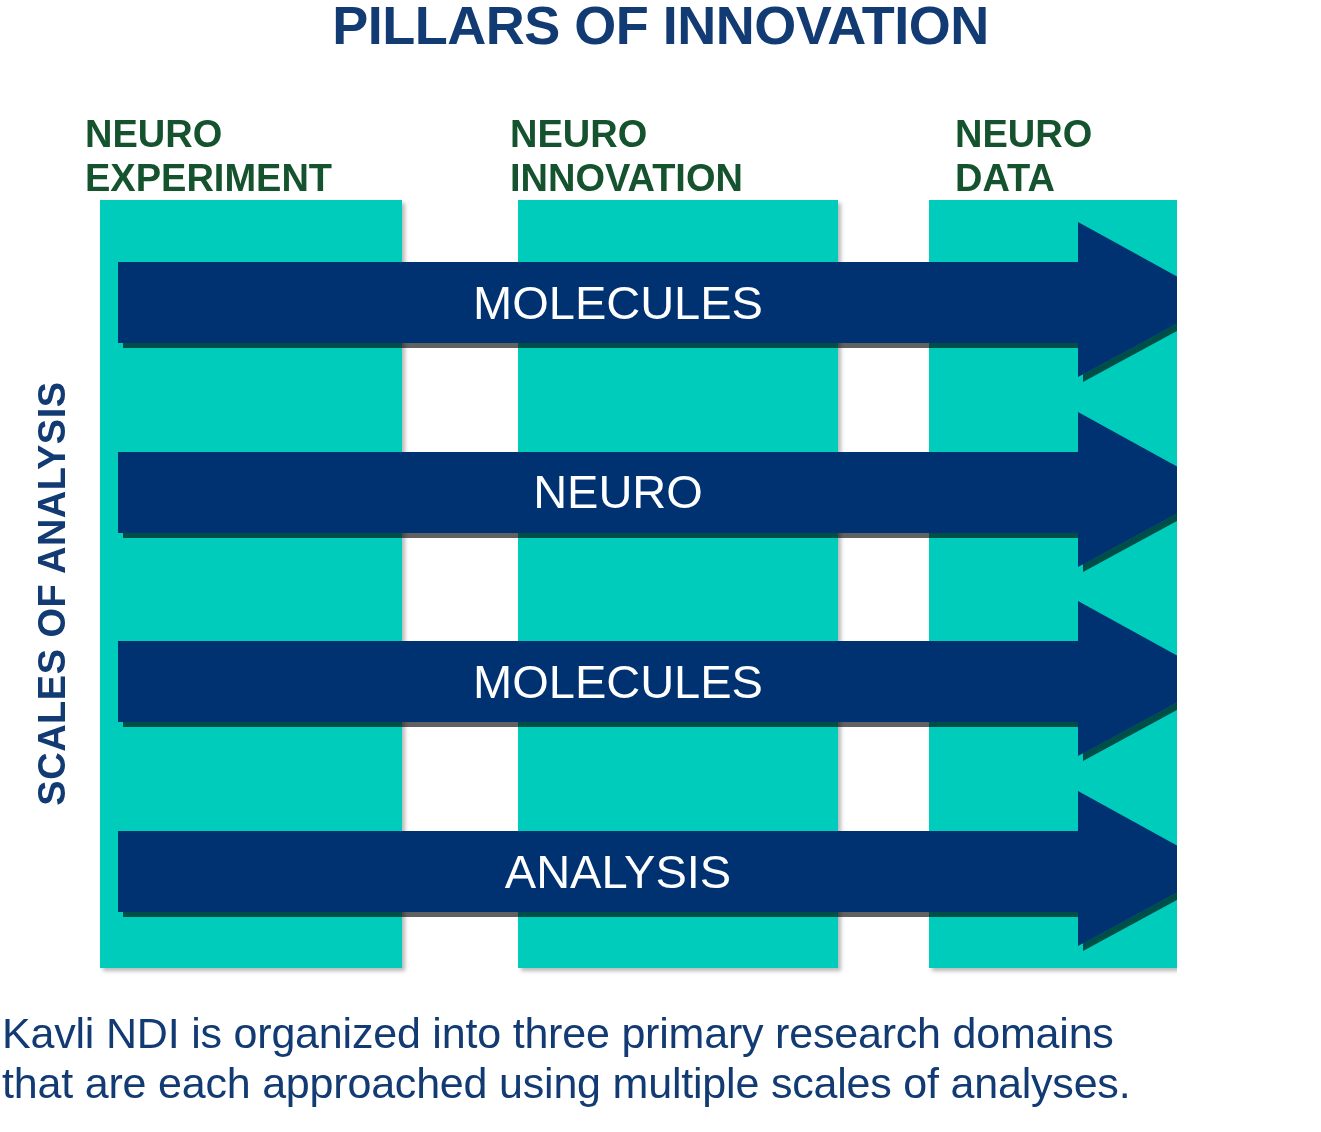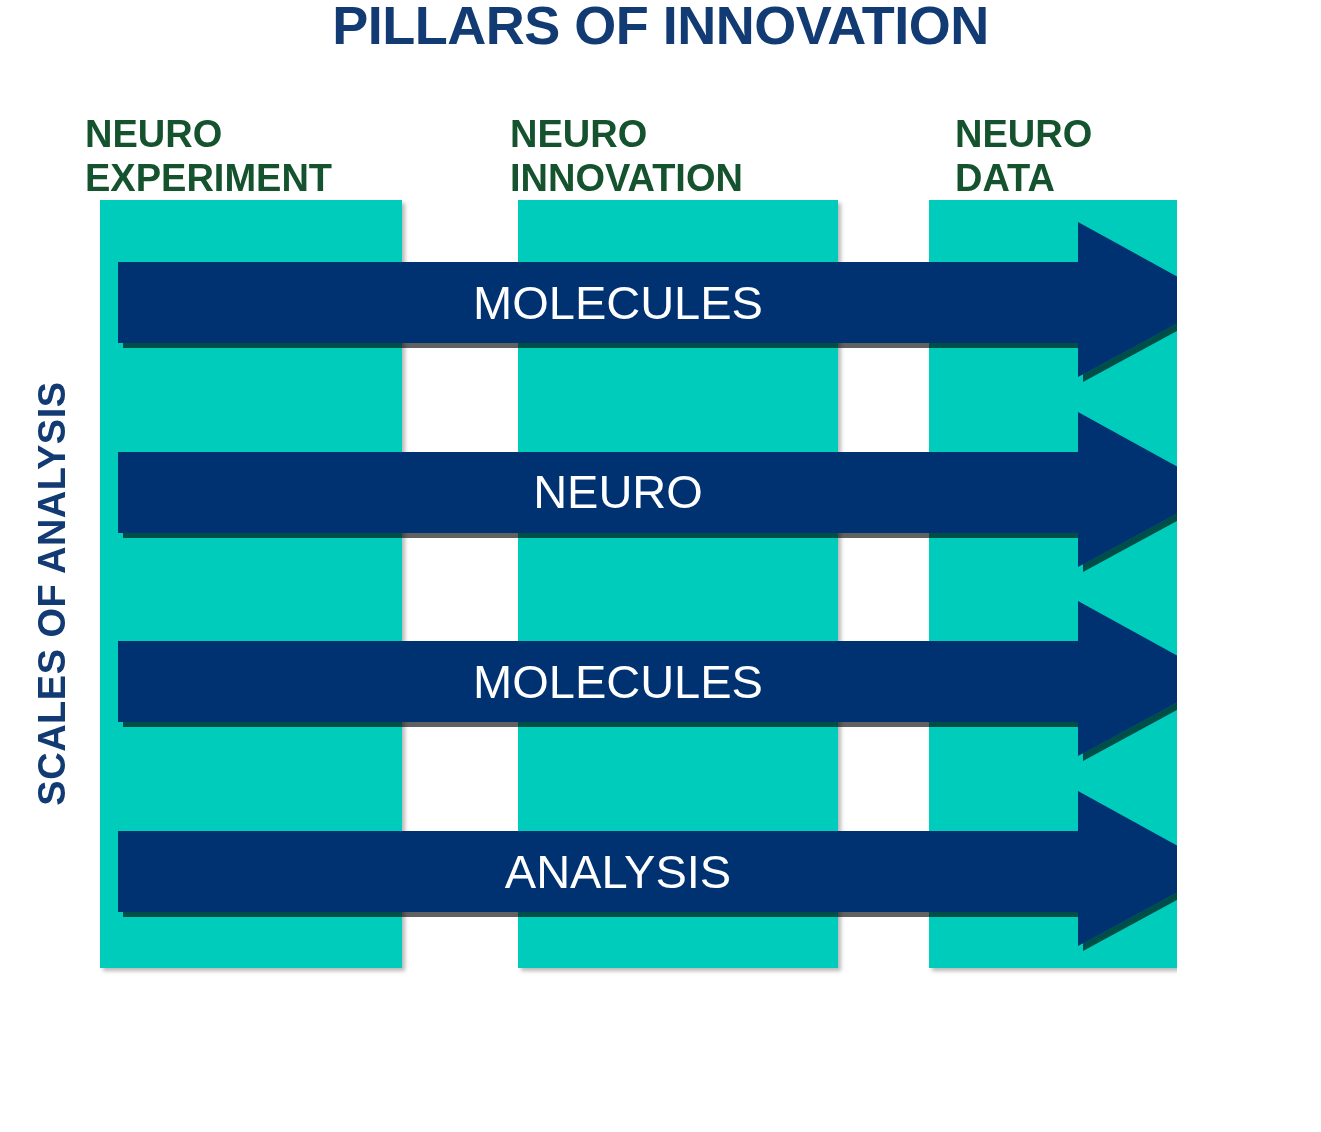--- a/index.html
+++ b/index.html
@@ -169,14 +169,18 @@
 
       <polygon class="arrow-hit" points="118,831 1078,831 1078,791 1220,869 1078,946 1078,912 118,912" fill="#063072" filter="url(#arrShadow)"></polygon>
     </svg>
 
     <div class="arrow-label" id="lbl-0">MOLECULES</div>
     <div class="arrow-label" id="lbl-1">NEURO</div>
     <div class="arrow-label" id="lbl-2">MOLECULES</div>
     <div class="arrow-label" id="lbl-3">ANALYSIS</div>
   </div>
 
+  <div id="caption">
+    <span class="line">Kavli NDI is organized into three primary research domains</span>
+    <span class="line">that are each approached using multiple scales of analyses.</span>
+  </div>
 
 </div>
 
 </body></html>

